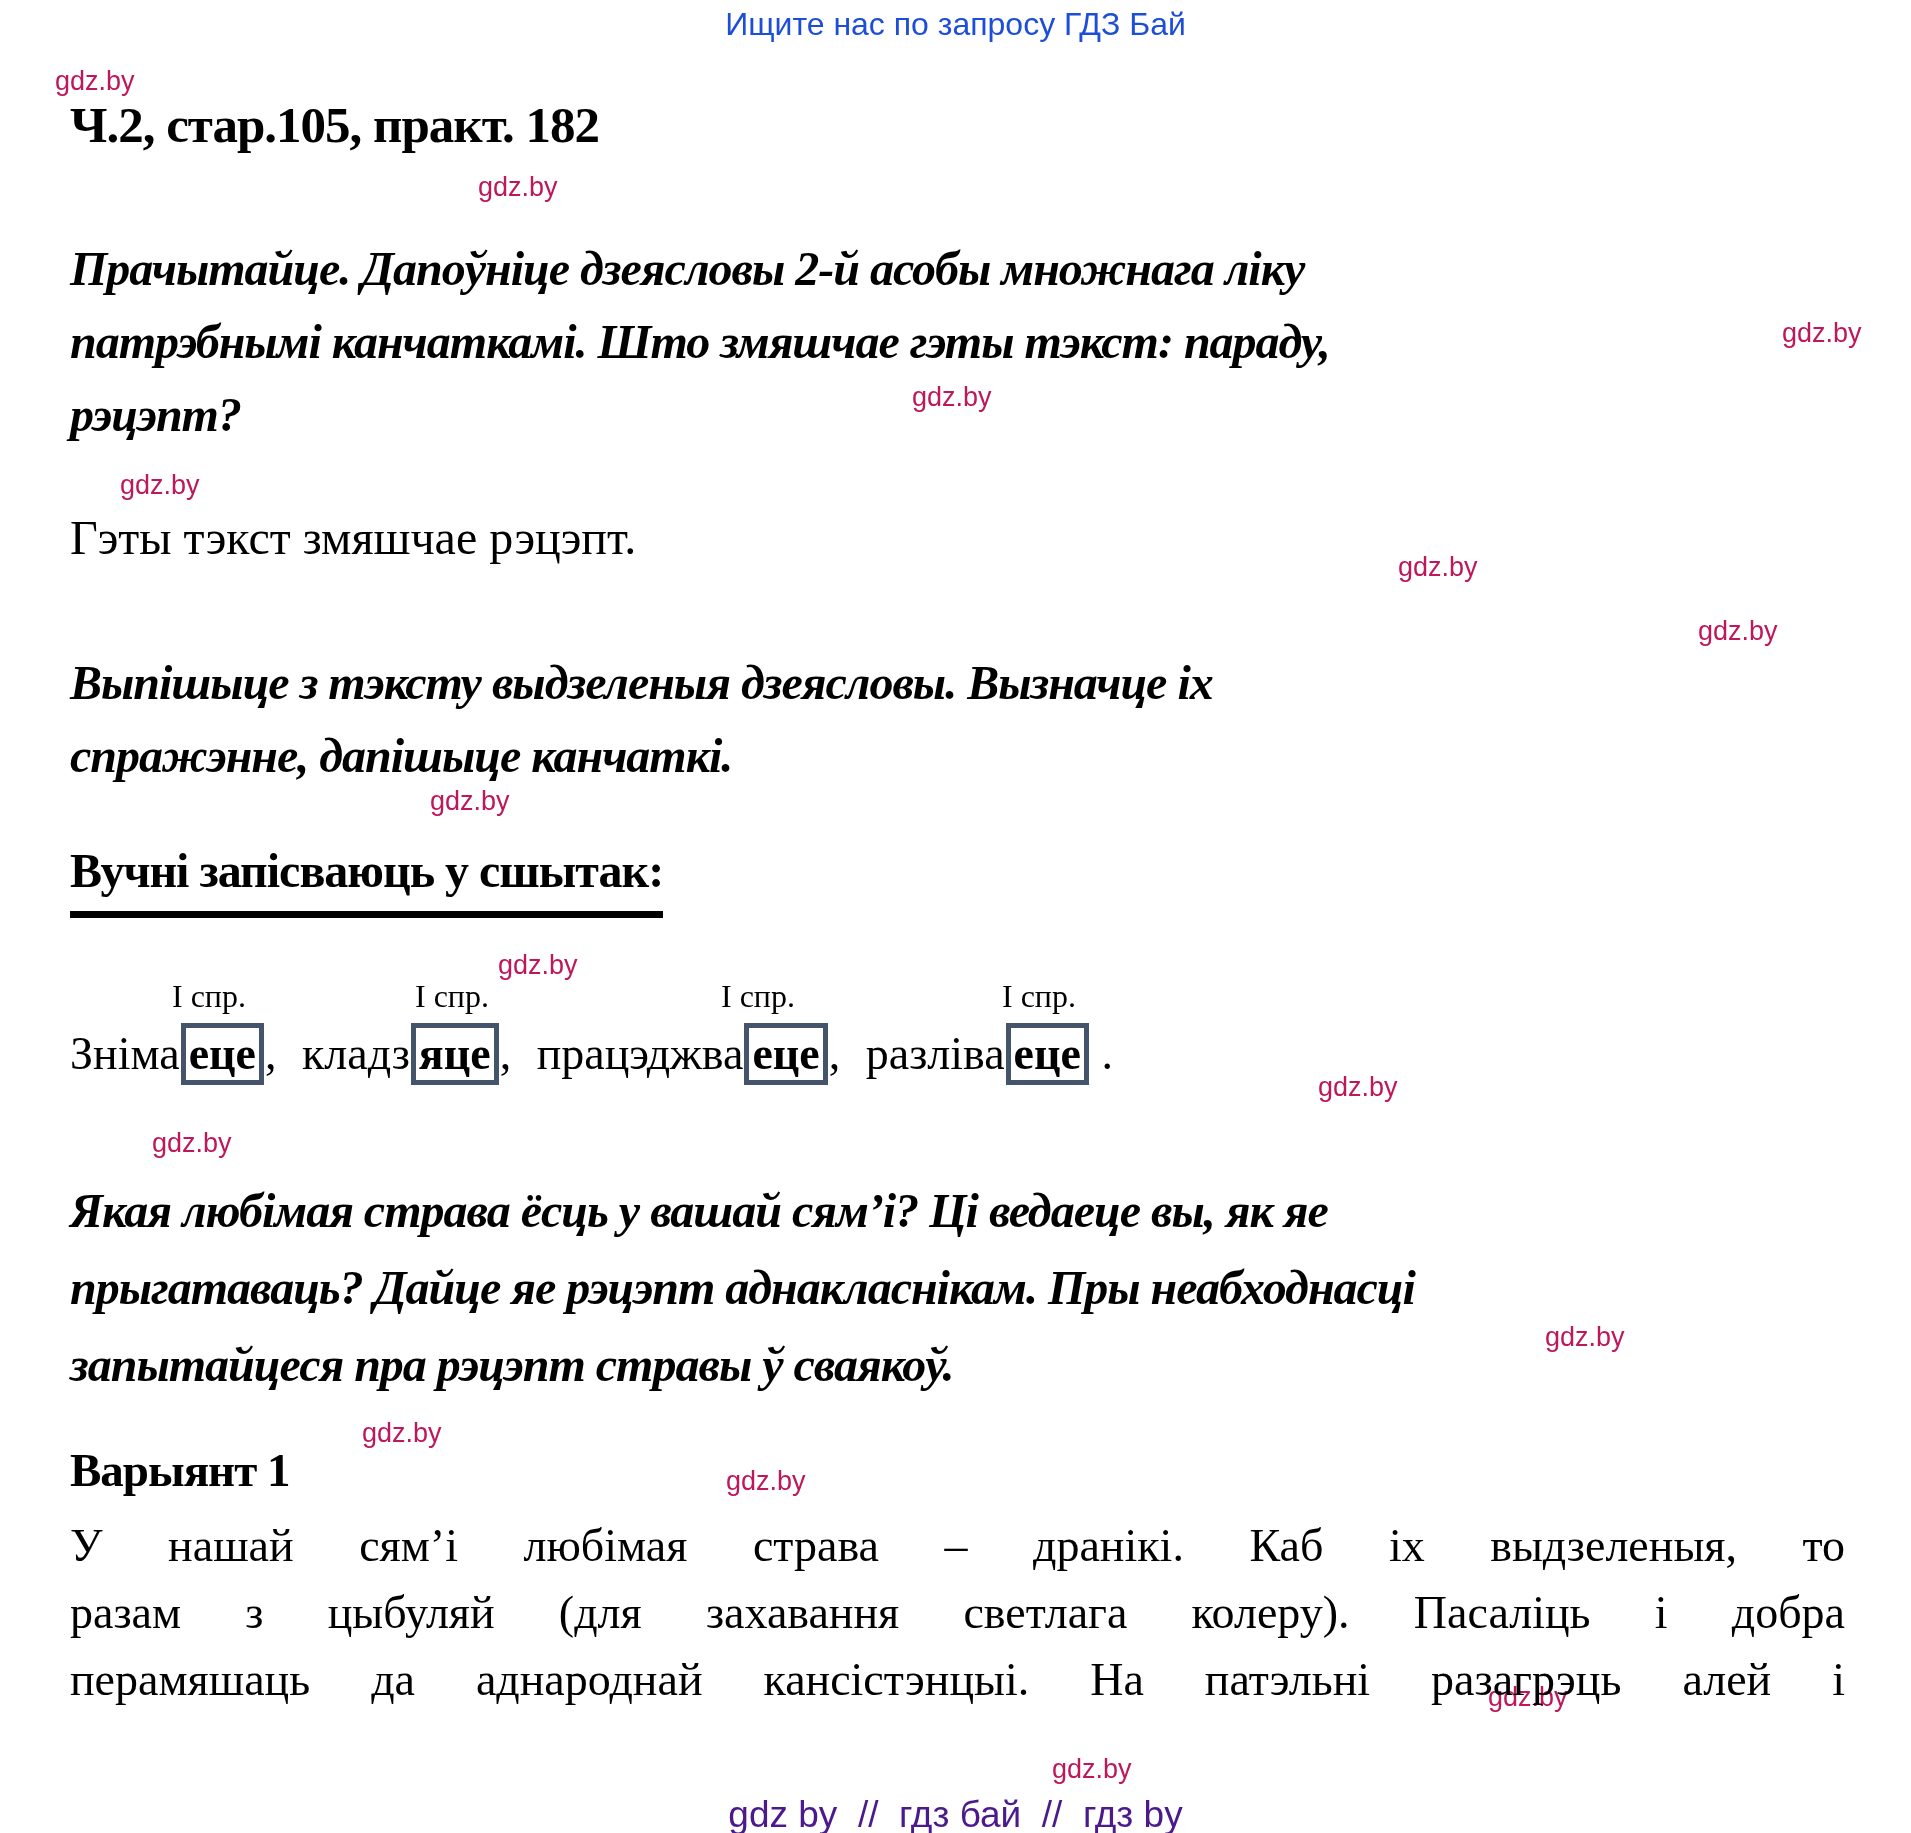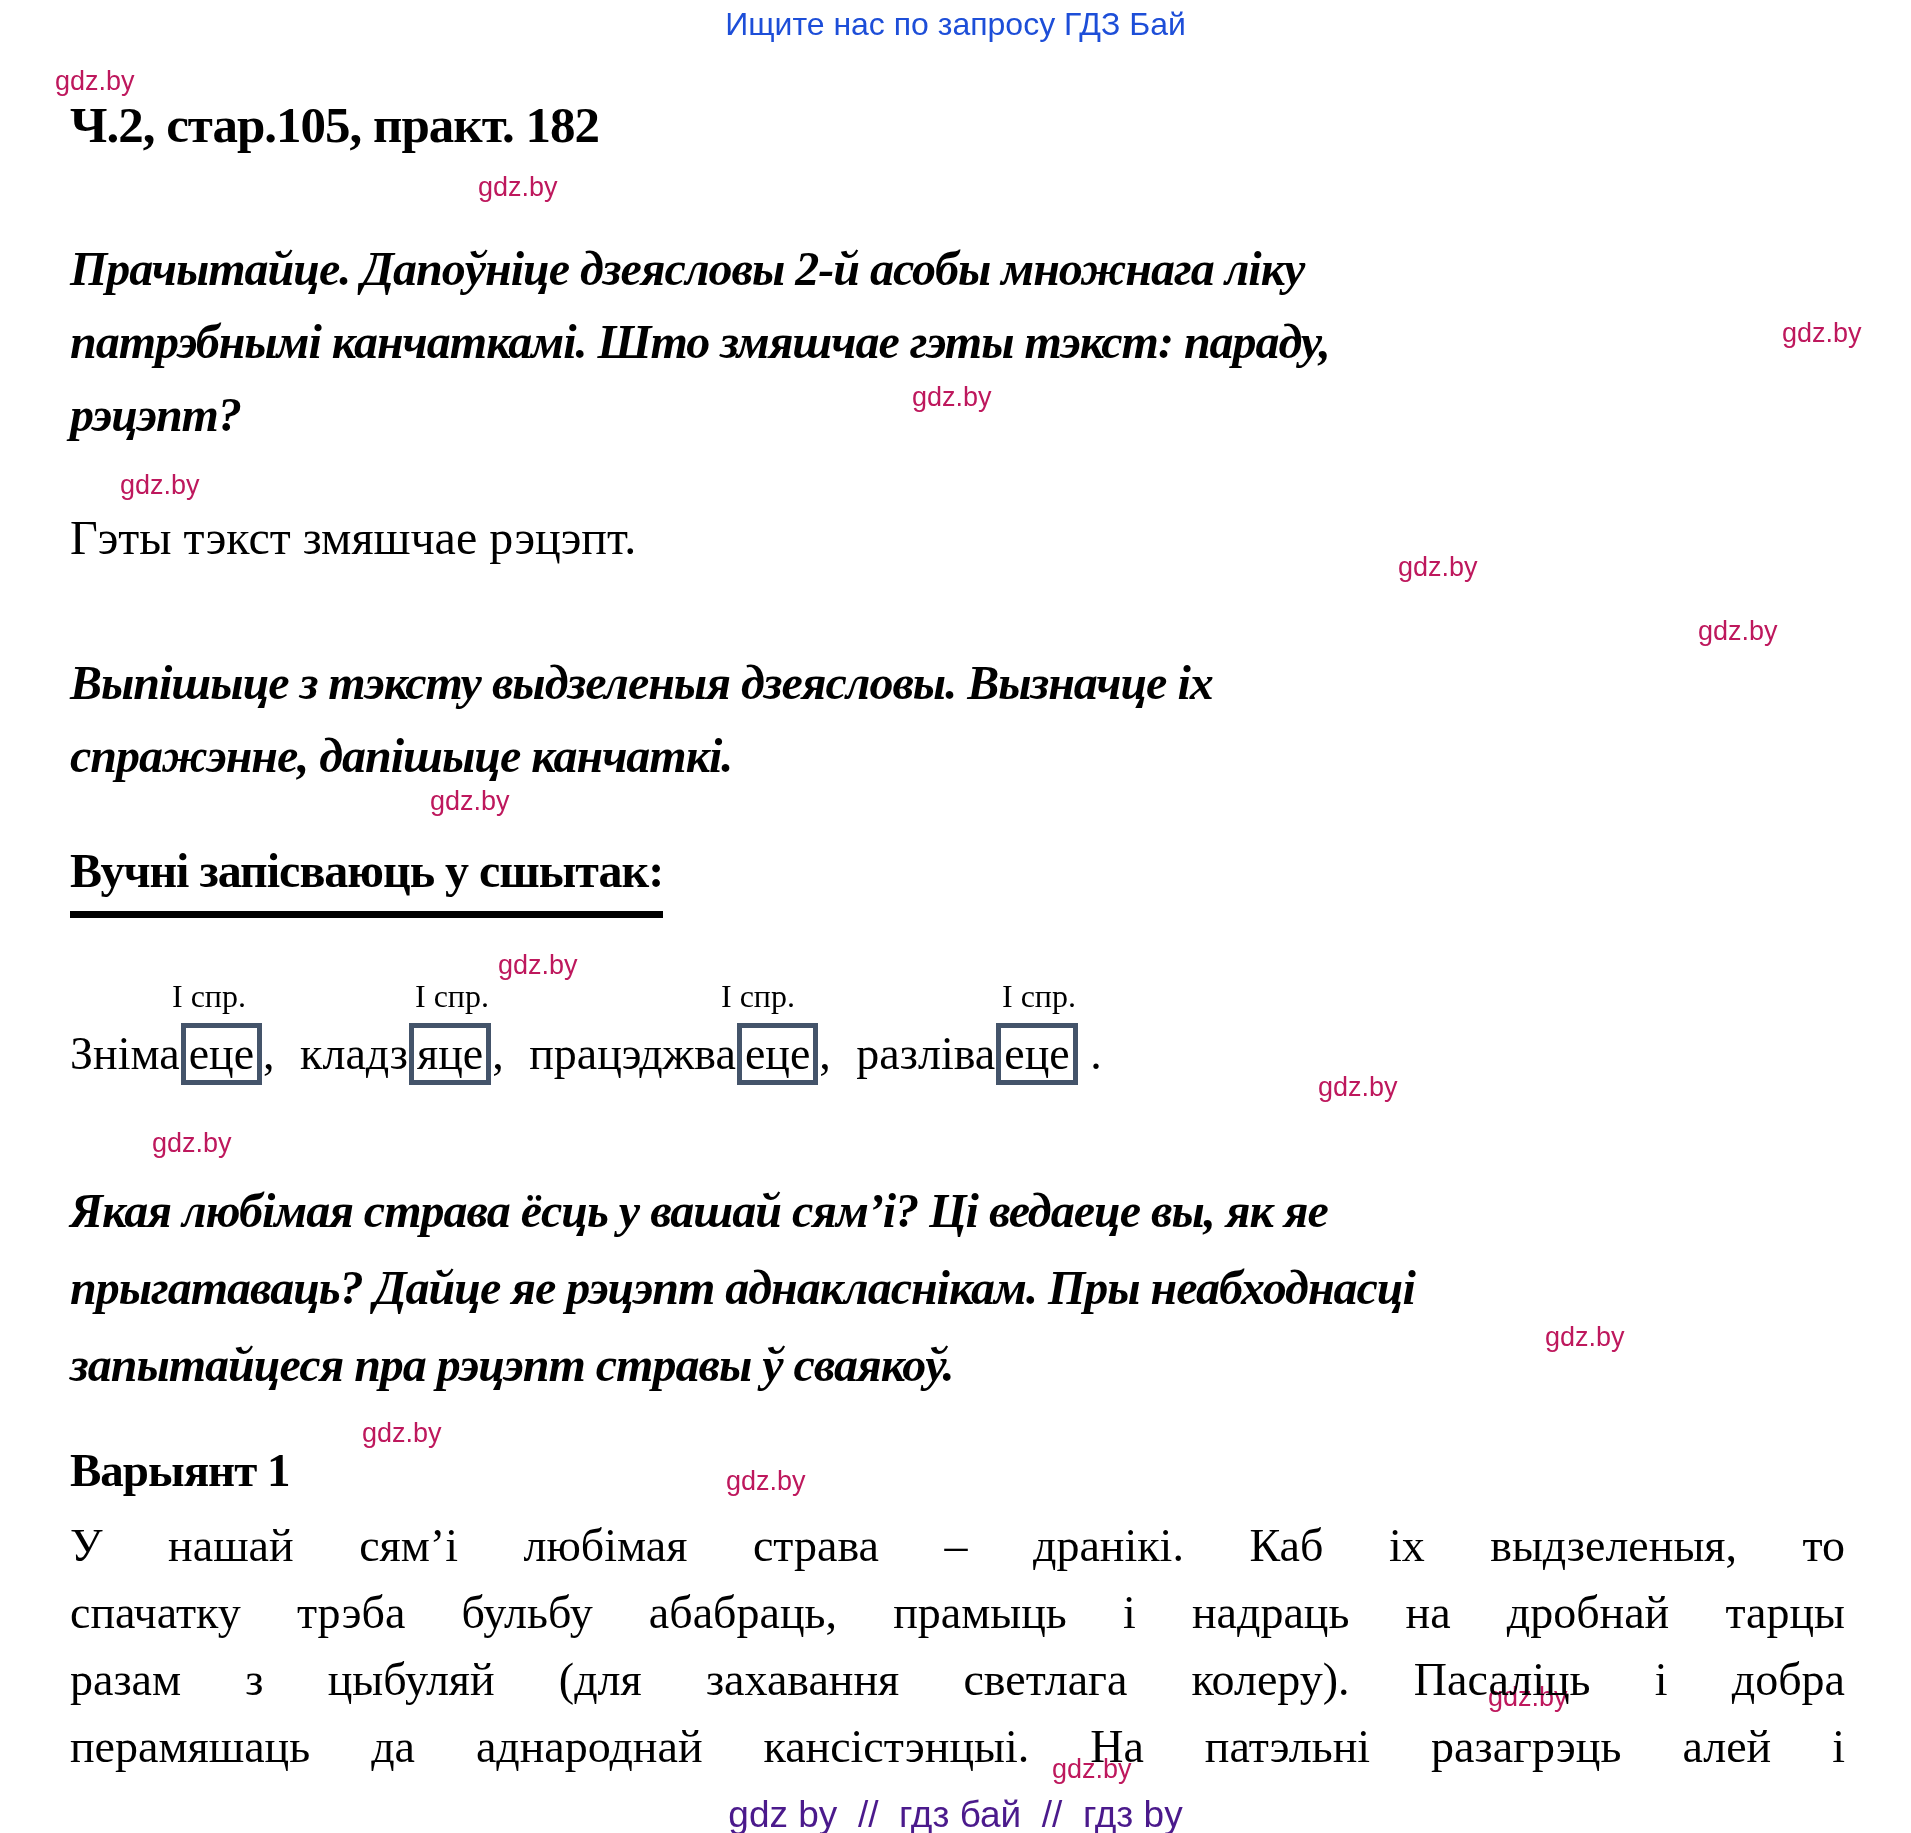--- a/index.html
+++ b/index.html
@@ -60,20 +60,21 @@
     position:absolute;left:70px;top:1022px;
     font-size:46px;line-height:64px;white-space:nowrap;
   }
   .word{margin-right:14px;}
   .boxed{
     display:inline-block;
     border:5px solid #44546a;
     padding:0 3px;
     margin:0 1px;
     line-height:52px;
+    font-weight:bold;
   }
   .variant{
     position:absolute;left:70px;top:1443px;margin:0;
     font-size:47px;font-weight:bold;letter-spacing:-1px;
   }
   .body-par{
     position:absolute;left:70px;top:1512px;width:1775px;
     font-size:46px;line-height:67px;
   }
   .body-par .line{
@@ -145,20 +146,19 @@
   <div class="task task3">
       <div class="line">Якая любімая страва ёсць у вашай сям’і? Ці ведаеце вы, як яе</div>
       <div class="line">прыгатаваць? Дайце яе рэцэпт аднакласнікам. Пры неабходнасці</div>
       <div class="line">запытайцеся пра рэцэпт стравы ў сваякоў.</div>
     </div>
 
   <h3 class="variant">Варыянт 1</h3>
 
   <div class="body-par">
       <div class="line">У нашай сям’і любімая страва – дранікі. Каб іх выдзеленыя, то</div>
-      <div class="line">спачатку трэба бульбу абабраць, прамыць і надраць на дробнай тарцы</div>
       <div class="line">разам з цыбуляй (для захавання светлага колеру). Пасаліць і добра</div>
       <div class="line">перамяшаць да аднароднай кансістэнцыі. На патэльні разагрэць алей і</div>
     </div>
 
   <div class="footer" style="color: rgb(75, 26, 140); margin-top: 8px;">gdz by  //  гдз бай  //  гдз by</div>
 
 </div>
 
 </body></html>

